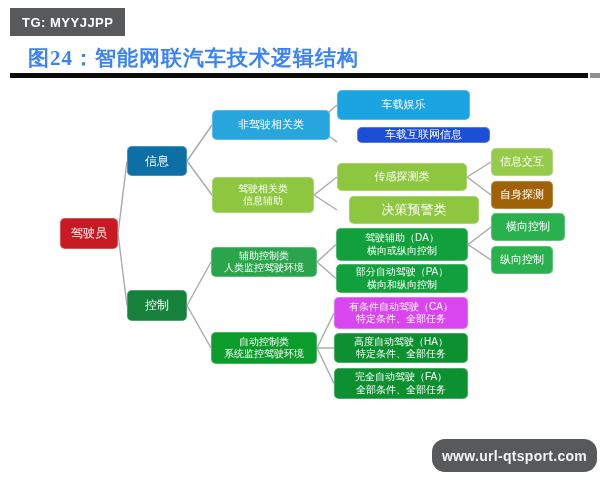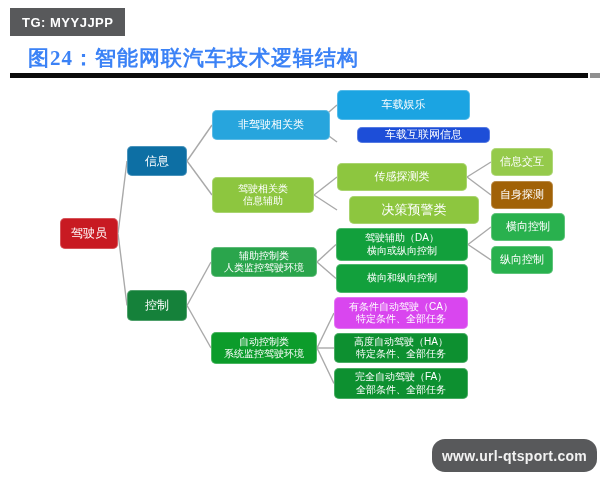--- a/index.html
+++ b/index.html
@@ -98,20 +98,21 @@
         <div class="node-line">传感探测类</div>
       </div>
       <div class="node" style="left: 337px; top: 196px; width: 130px; height: 28px; background: rgb(141, 198, 63); font-size: 13px; margin-left: 12px;">
         <div class="node-line">决策预警类</div>
       </div>
       <div class="node" style="left: 336px; top: 228px; width: 132px; height: 33px; background: rgb(18, 160, 60); font-size: 10px;">
         <div class="node-line">驾驶辅助（DA）</div>
         <div class="node-line">横向或纵向控制</div>
       </div>
       <div class="node" style="left: 336px; top: 264px; width: 132px; height: 29px; background: rgb(18, 160, 60); font-size: 10px;">
+        <div class="node-line">部分自动驾驶（PA）</div>
         <div class="node-line">横向和纵向控制</div>
       </div>
       <div class="node" style="left: 334px; top: 297px; width: 134px; height: 32px; background: #d946ef; font-size: 10px;">
         <div class="node-line">有条件自动驾驶（CA）</div>
         <div class="node-line">特定条件、全部任务</div>
       </div>
       <div class="node" style="left: 334px; top: 333px; width: 134px; height: 30px; background: rgb(13, 144, 48); font-size: 10px;">
         <div class="node-line">高度自动驾驶（HA）</div>
         <div class="node-line">特定条件、全部任务</div>
       </div>

